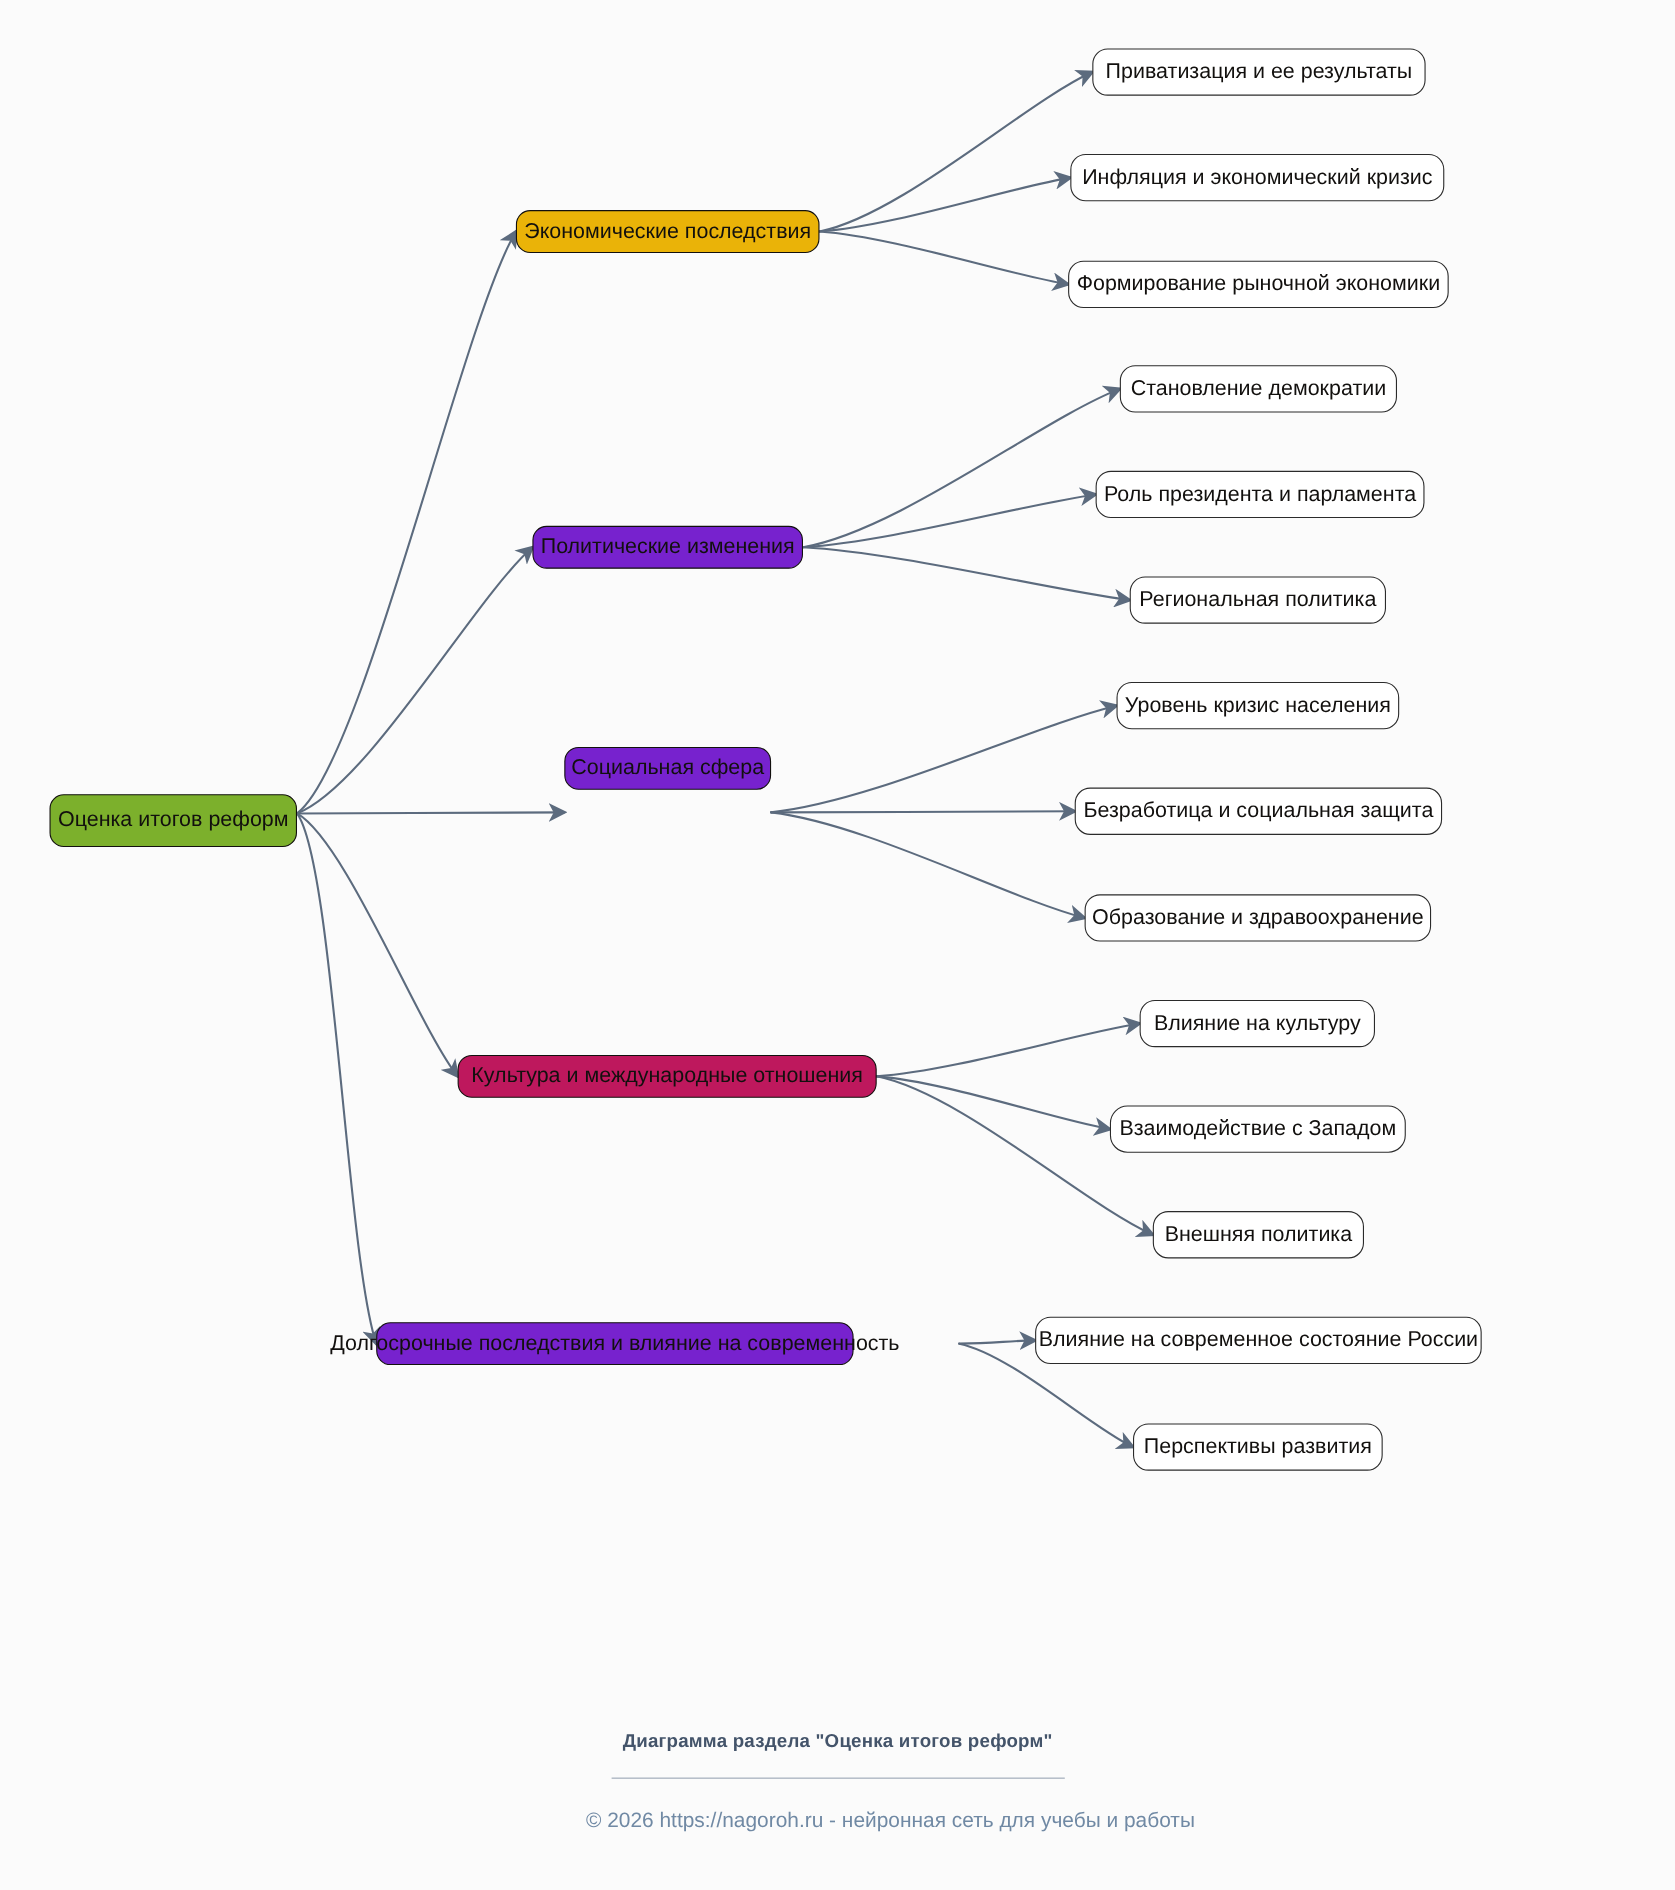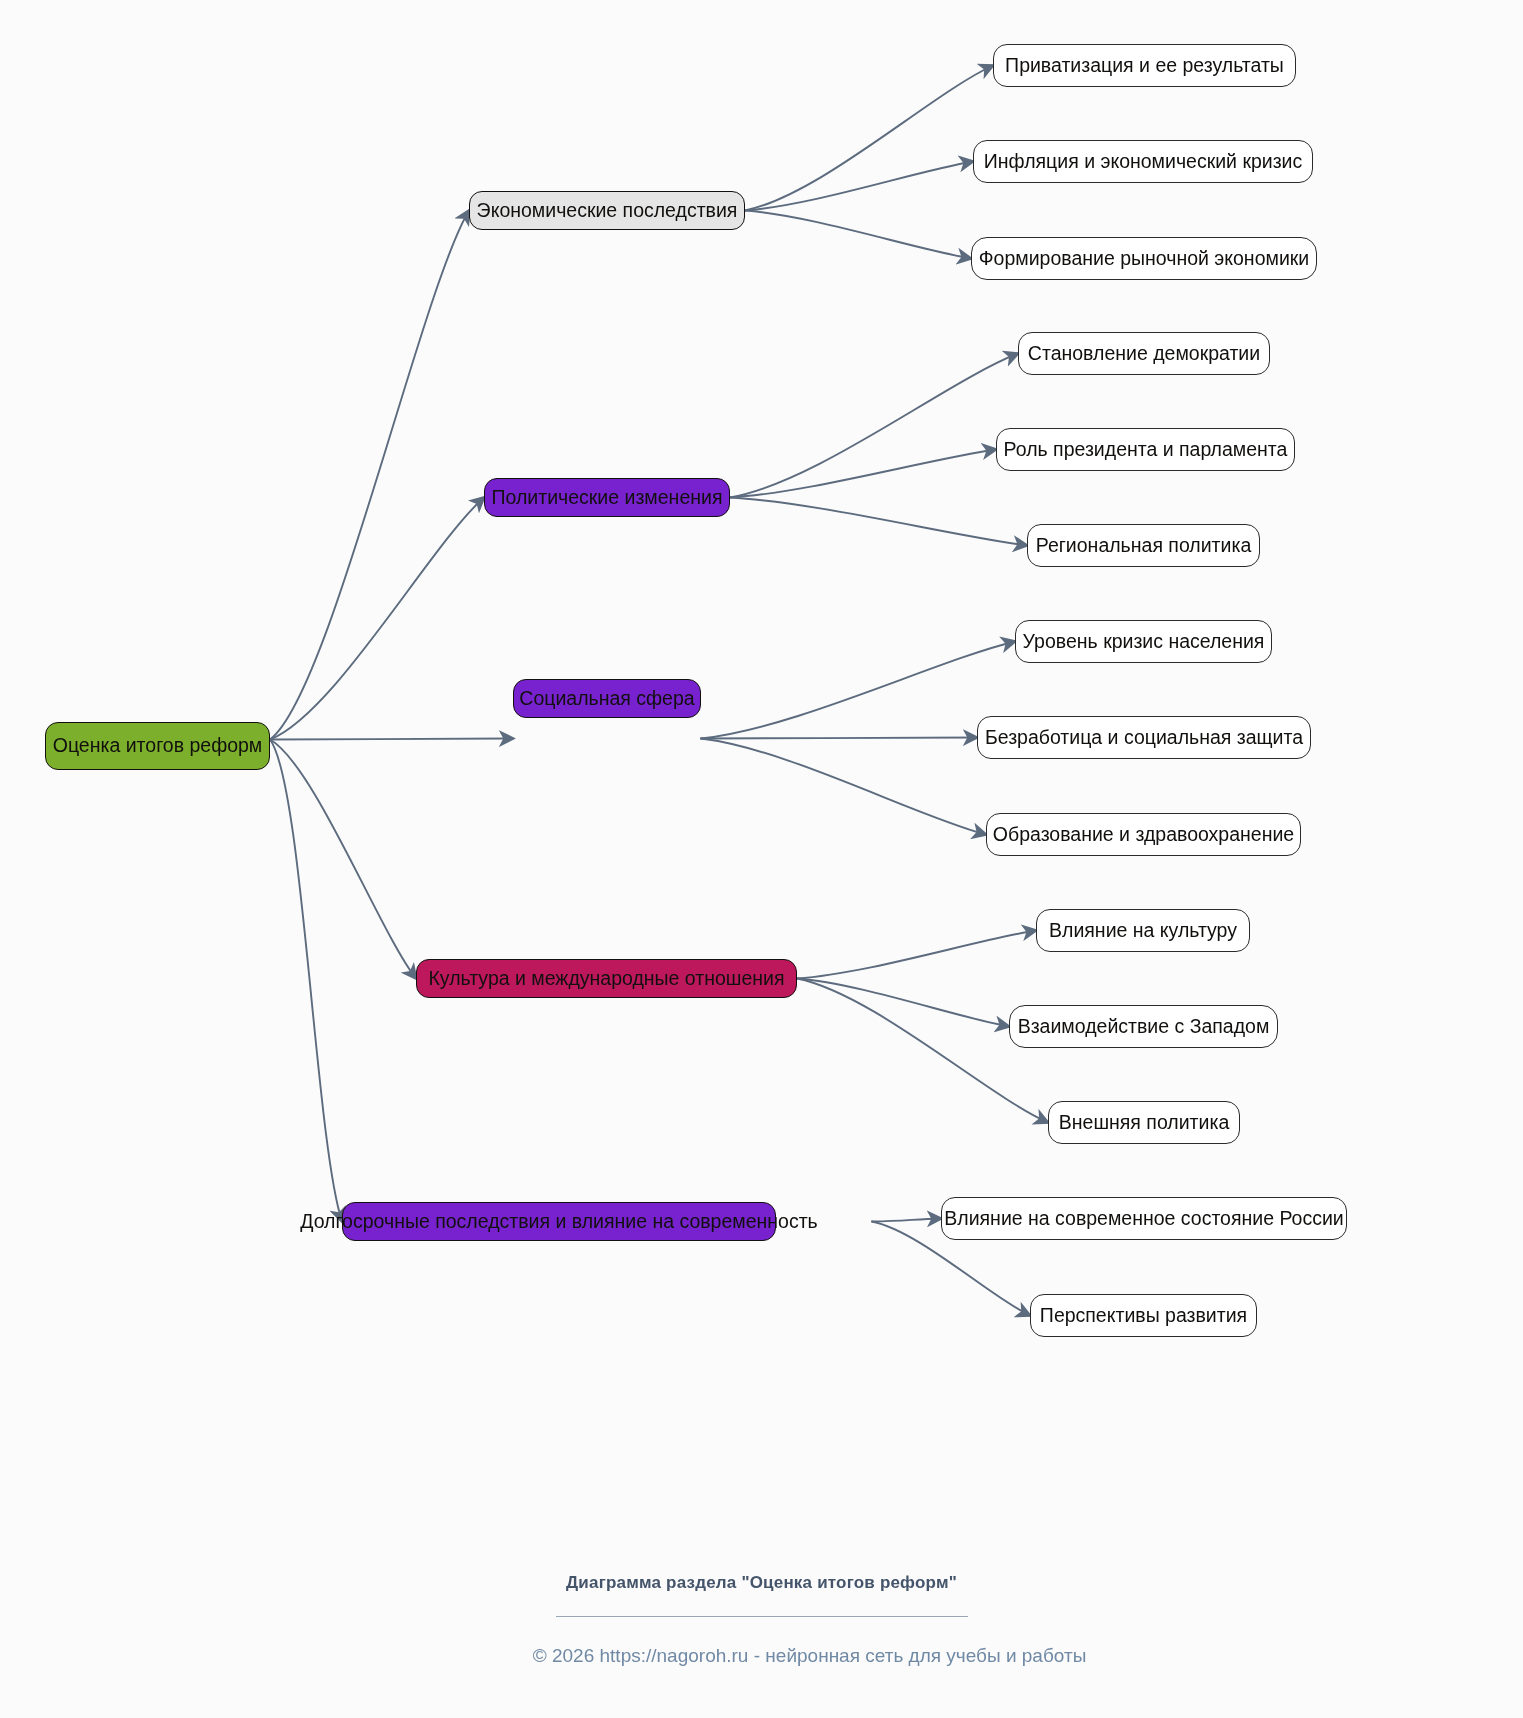--- a/index.html
+++ b/index.html
@@ -120,30 +120,30 @@
         <path d="M 270 739.5 C 303 784.5, 315 1139, 342 1221.5"></path>
         <path d="M 872 1221.5 C 905 1221.185, 914 1219.0775, 941 1218.5"></path>
         <path d="M 872 1221.5 C 919.795 1231.37, 990.895 1297.405, 1030 1315.5"></path>
       </g>
   </svg>
 
   <div id="node-layer">
       <div class="node node-root" style="left: 45px; top: 722px; width: 225px; height: 48px; background: rgb(124, 176, 44);">
         <span>Оценка итогов реформ</span>
       </div>
-      <div class="node node-branch" style="left: 469px; top: 191px; width: 276px; height: 39px; background: #e5e5e5;">
+      <div class="node node-branch" style="left: 469px; top: 191px; width: 276px; height: 39px; background: #eab308;">
         <span>Экономические последствия</span>
       </div>
       <div class="node node-leaf" style="left: 993px; top: 44px; width: 303px; height: 43px;">
         <span>Приватизация и ее результаты</span>
       </div>
       <div class="node node-leaf" style="left: 973px; top: 140px; width: 340px; height: 43px;">
         <span>Инфляция и экономический кризис</span>
       </div>
-      <div class="node node-leaf" style="left: 971px; top: 237px; width: 346px; height: 43px; border-radius: 16px;">
+      <div class="node node-leaf" style="left: 971px; top: 237px; width: 346px; height: 43px;">
         <span>Формирование рыночной экономики</span>
       </div>
       <div class="node node-branch" style="left: 484px; top: 478px; width: 246px; height: 39px; background: rgb(119, 34, 206);">
         <span>Политические изменения</span>
       </div>
       <div class="node node-leaf" style="left: 1018px; top: 332px; width: 252px; height: 43px;">
         <span>Становление демократии</span>
       </div>
       <div class="node node-leaf" style="left: 996px; top: 428px; width: 299px; height: 43px;">
         <span>Роль президента и парламента</span>

